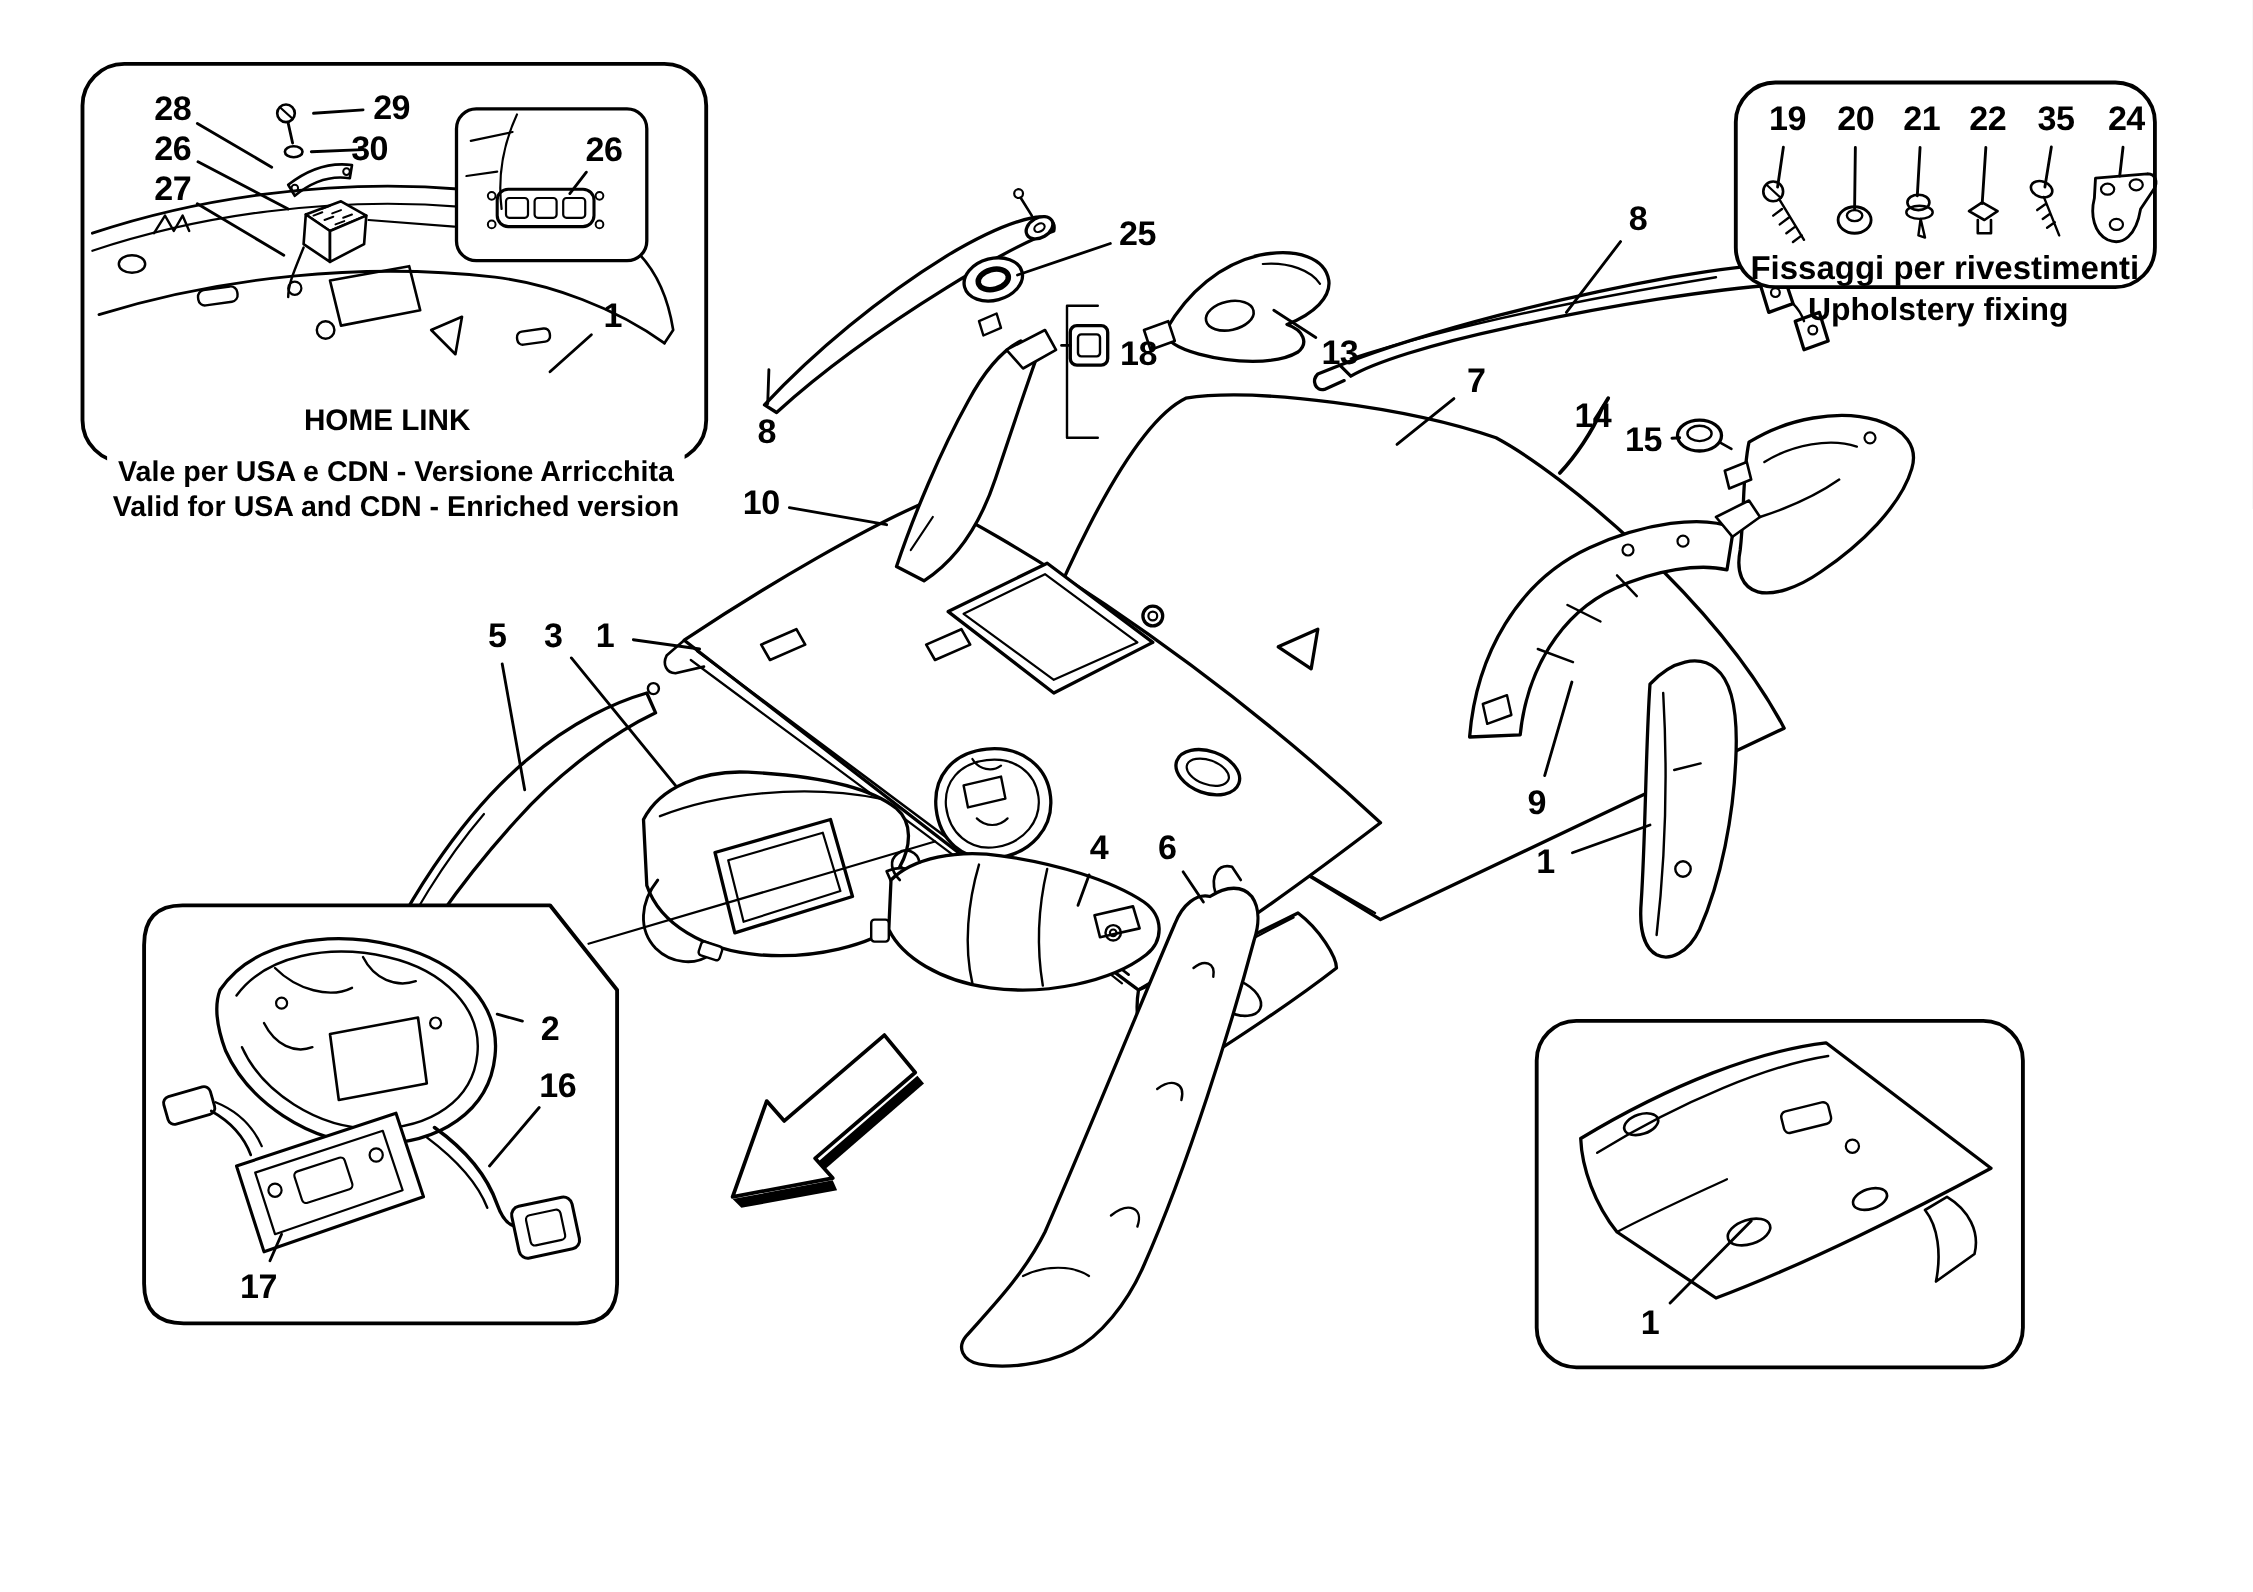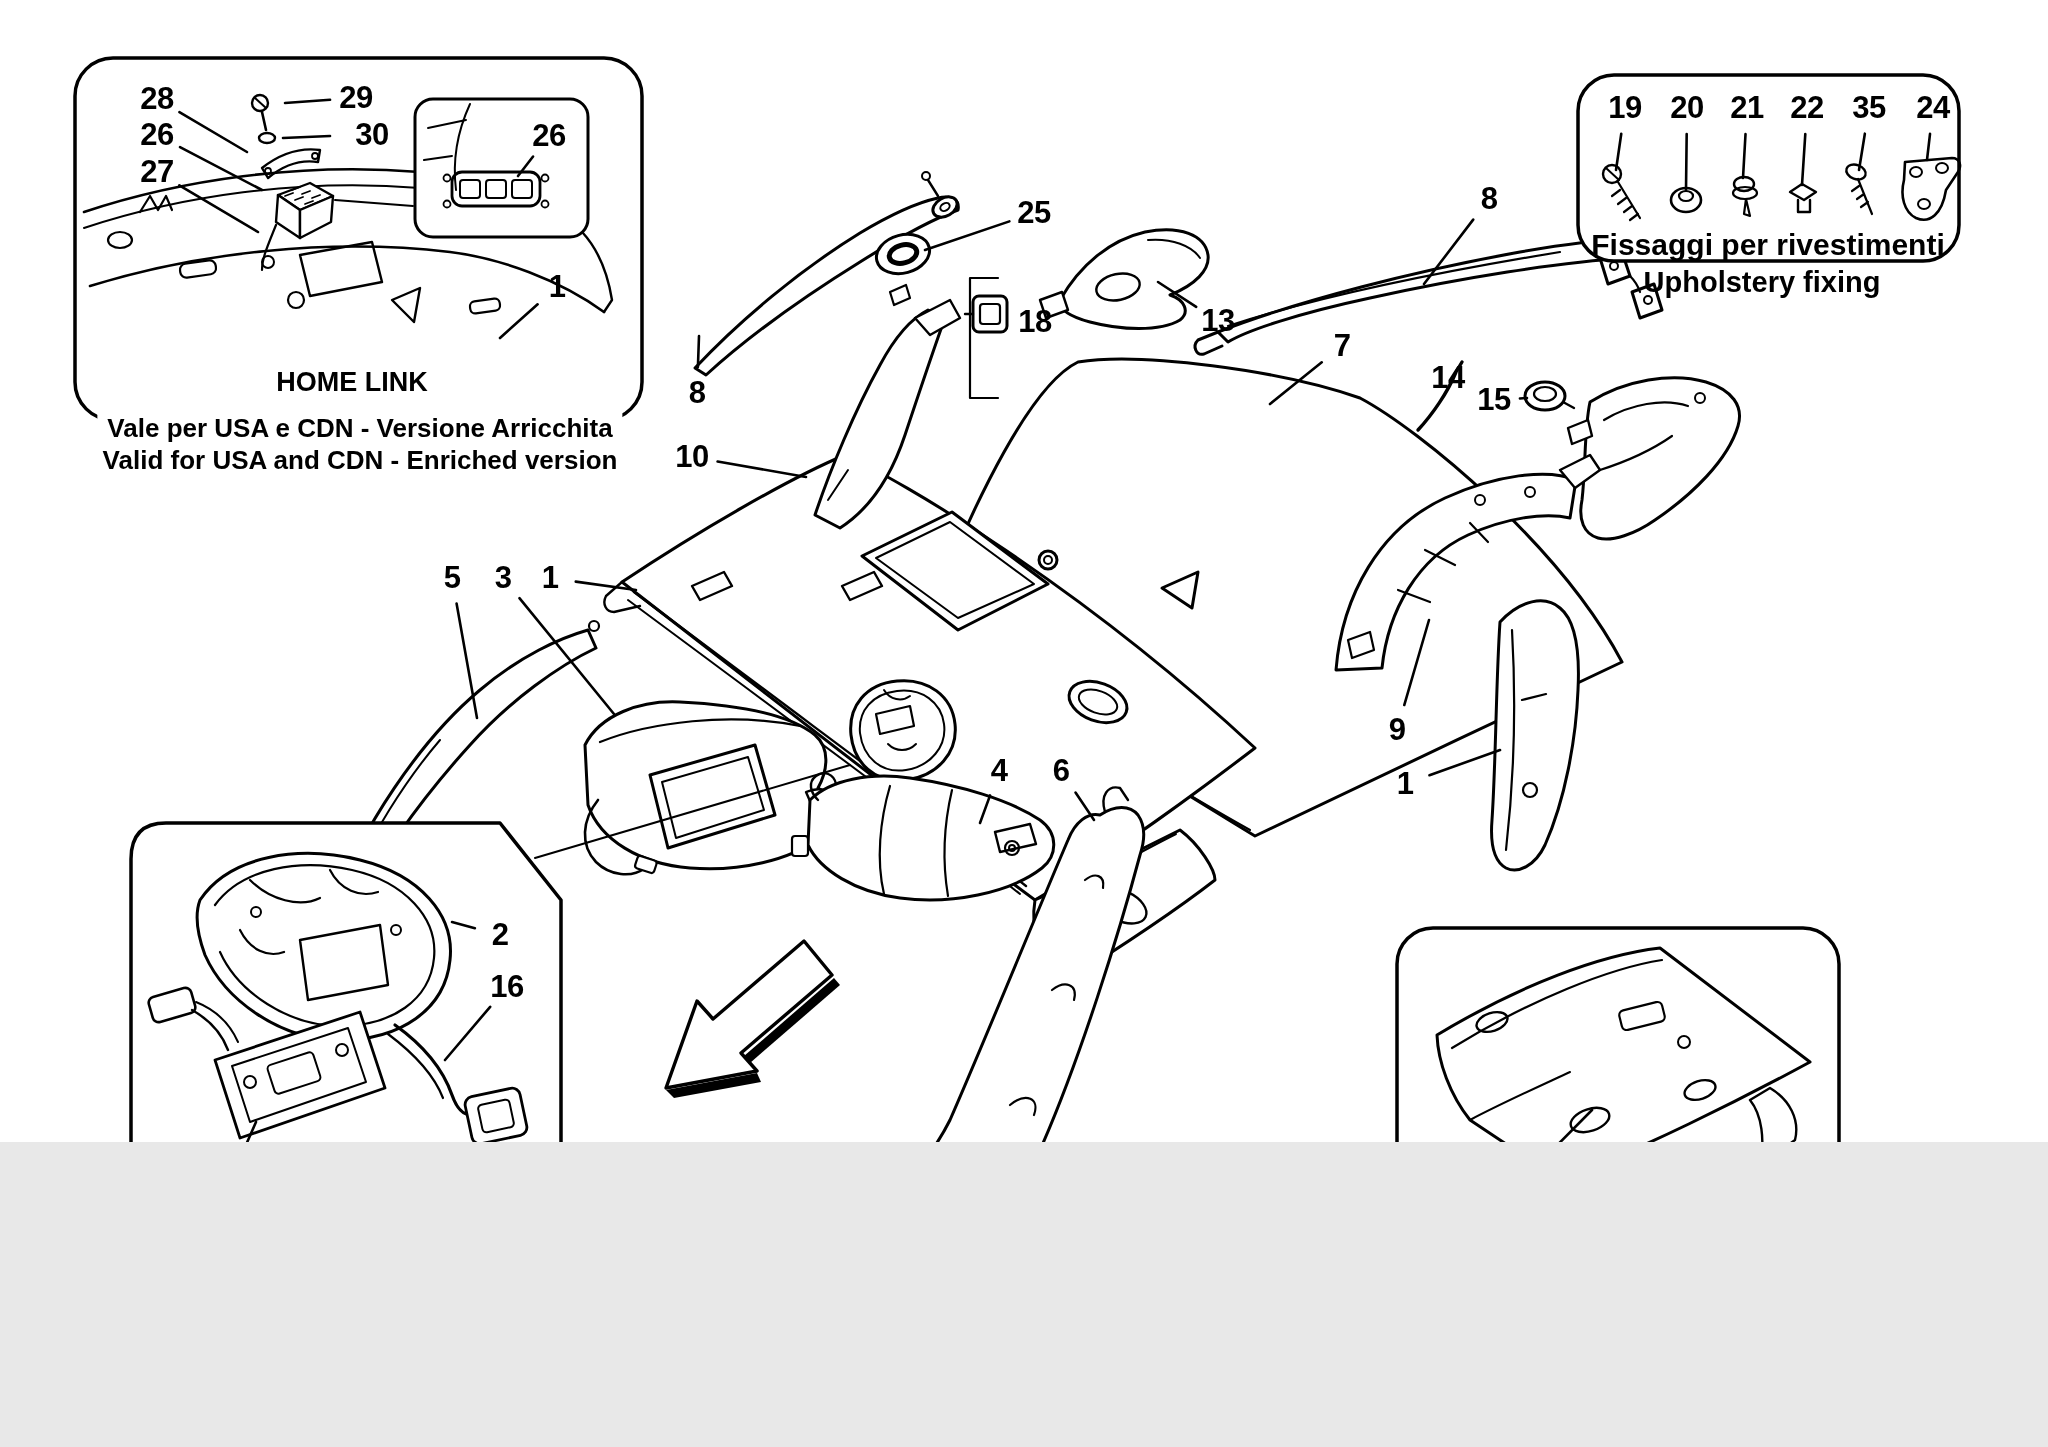--- a/index.html
+++ b/index.html
@@ -1,16 +1,16 @@
 <!DOCTYPE html>
 <html><head>
 <meta charset="utf-8">
 <style>
   html,body{margin:0;padding:0;background:#e8e8e8;}
-  .page{position:relative;width:2048px;height:1142px;background:#ffffff;overflow:hidden;
+  .page{position:relative;width:2048px;height:1447px;background:#ffffff;overflow:hidden;
         font-family:"Liberation Sans",sans-serif;}
   .page svg{position:absolute;left:0;top:0;}
   #callout-layer{position:absolute;left:0;top:0;width:100%;height:100%;pointer-events:none;}
   .callout{position:absolute;transform:translate(-50%,-50%);
            font:700 31px "Liberation Sans",sans-serif;color:#000;letter-spacing:-0.5px;}
   .caption{position:absolute;color:#000;font-weight:700;white-space:nowrap;
            transform:translateX(-50%);}
   .cap-home-title{font-size:27px;}
   .cap-home-sub{font-size:26px;background:#fff;padding:0 10px;margin-top:19px;}
   .cap-fix-it{font-size:30px;}
@@ -333,21 +333,21 @@
         <line x1="490.1690224497162" y1="1006.81711872856" x2="445" y2="1060"></line>
         <line x1="245.4212896845124" y1="1146.179909292543" x2="256" y2="1122"></line>
         <line x1="1518.2851320123336" y1="1184.5161165527497" x2="1592" y2="1110"></line>
       </g>
 </svg>
 
 <div id="callout-layer">
       <div class="callout" style="left: 157px; top: 99px;">28</div>
       <div class="callout" style="left: 356px; top: 98px;">29</div>
       <div class="callout" style="left: 157px; top: 135px;">26</div>
-      <div class="callout" style="left: 372px; top: 135px;">30</div>
+      <div class="callout" style="left: 336px; top: 135px;">30</div>
       <div class="callout" style="left: 157px; top: 172px;">27</div>
       <div class="callout" style="left: 549px; top: 136px;">26</div>
       <div class="callout" style="left: 557px; top: 287px;">1</div>
       <div class="callout" style="left: 1625px; top: 108px;">19</div>
       <div class="callout" style="left: 1687px; top: 108px;">20</div>
       <div class="callout" style="left: 1747px; top: 108px;">21</div>
       <div class="callout" style="left: 1807px; top: 108px;">22</div>
       <div class="callout" style="left: 1869px; top: 108px;">35</div>
       <div class="callout" style="left: 1933px; top: 108px;">24</div>
       <div class="callout" style="left: 1034px; top: 213px;">25</div>

